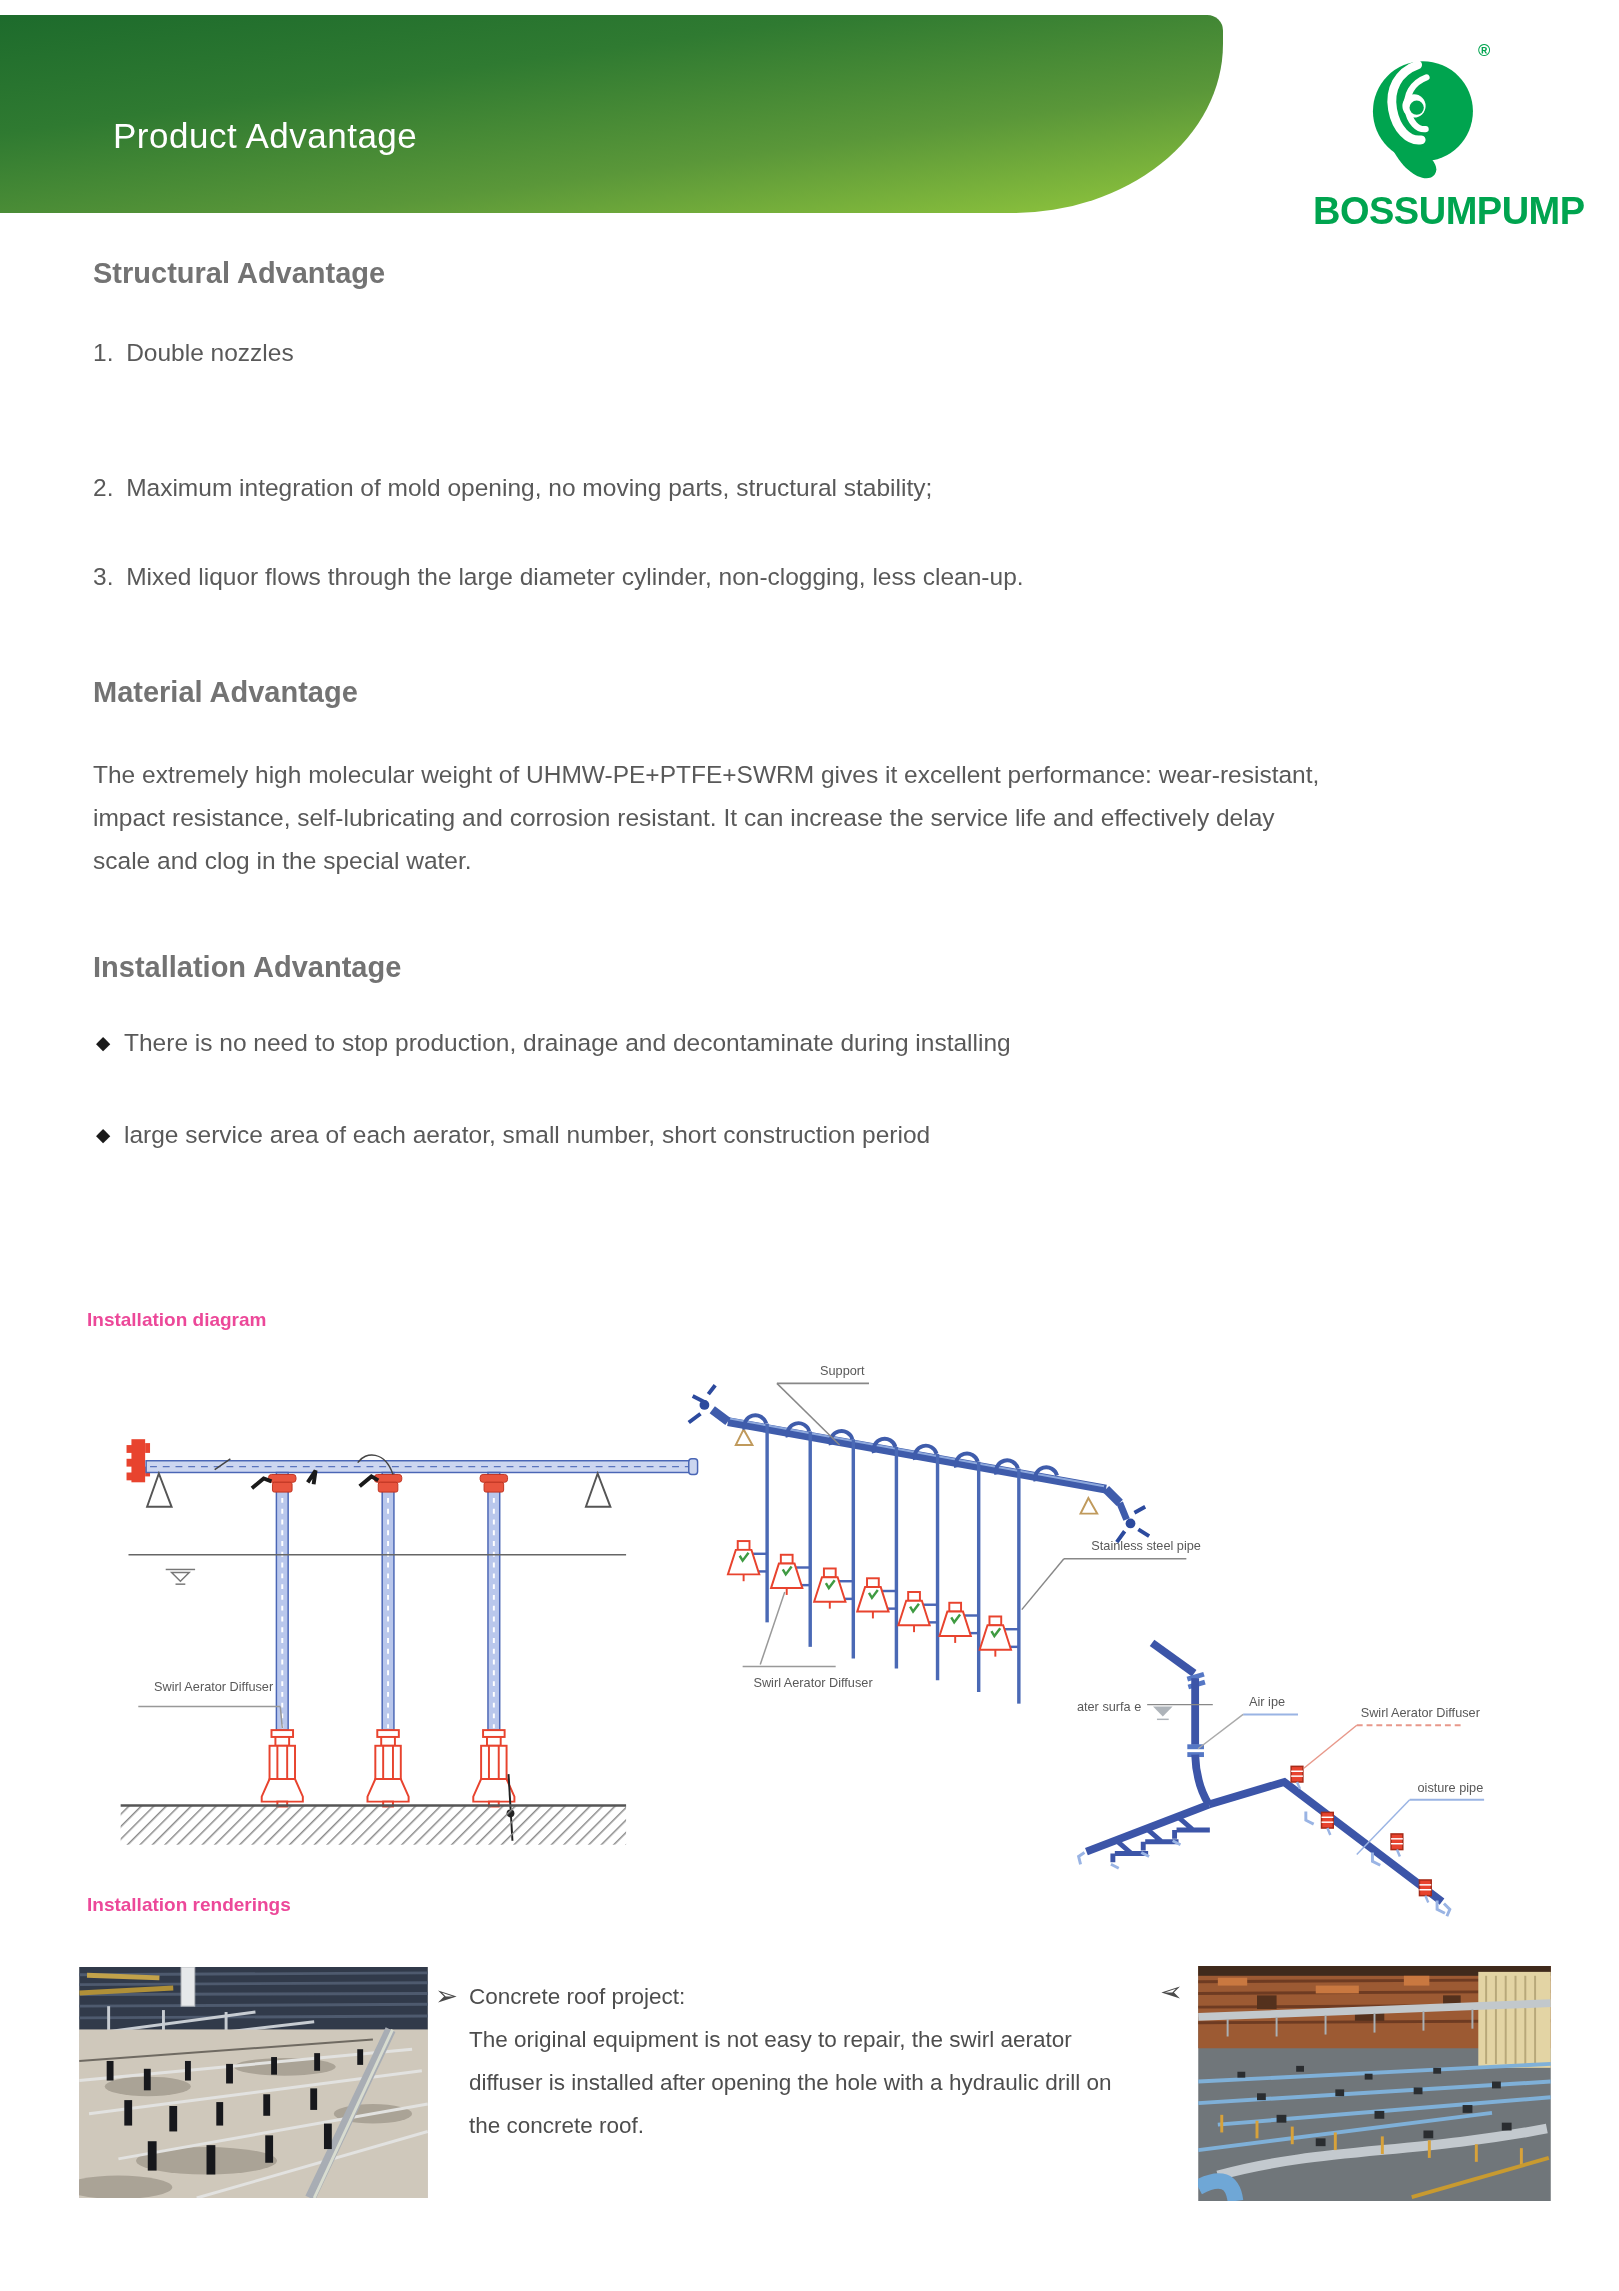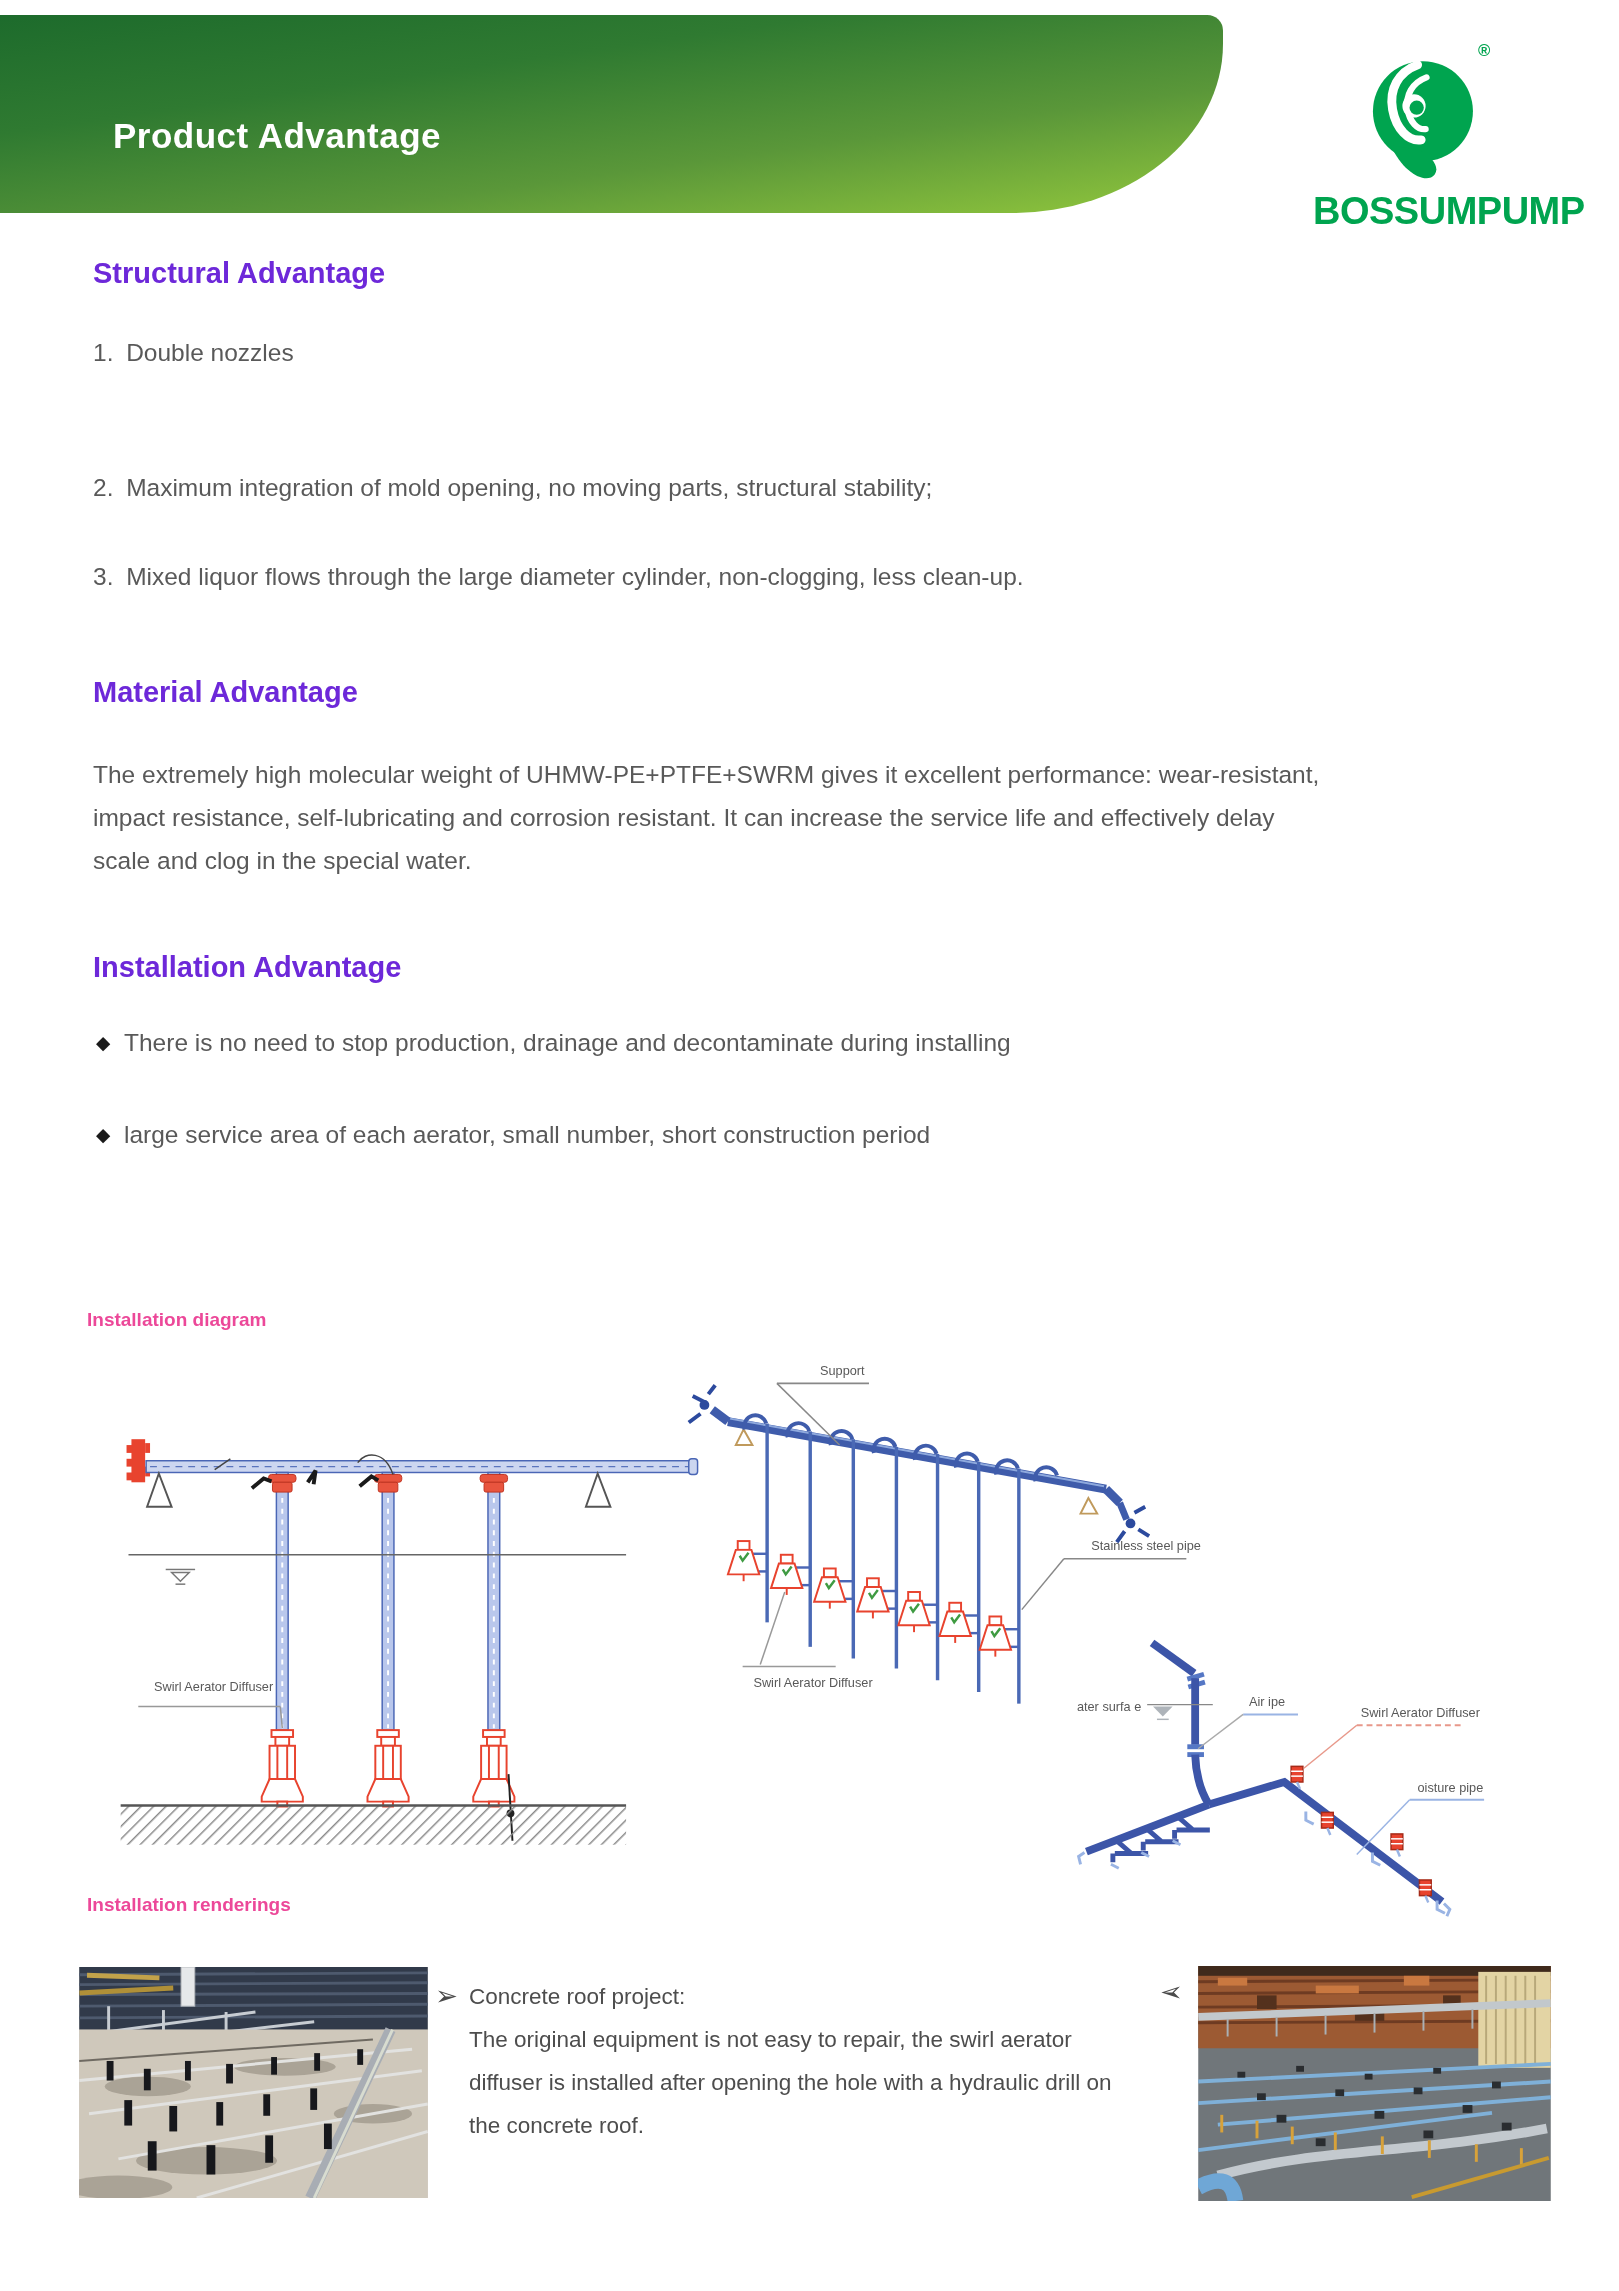--- a/index.html
+++ b/index.html
@@ -10,31 +10,31 @@
   }
   
   .banner {
     position:absolute; left:0; top:14.7px; width:1223px; height:198px;
     background:linear-gradient(172deg, #1d6b2c 0%, #2f7a31 32%, #5a9739 66%, #93c83d 100%);
     border-top-right-radius:15.7px;
     border-bottom-right-radius:211px 169px;
   }
   .banner-title {
     position:absolute; left:113px; top:116px;
-    font-size:35px; font-weight:bold; color:#ffffff; letter-spacing:0.5px;
+    font-size:35px; font-weight:normal; color:#ffffff; letter-spacing:0.5px;
   }
   
   .logo-swirl { position:absolute; left:1364px; top:35px; width:125px; height:149px; }
   .logo-reg { position:absolute; left:1478px; top:41px; font-size:16.7px; color:#00A44F; font-weight:bold; }
   .logo-name {
     position:absolute; left:1313px; top:190px; width:227px; text-align:center;
     font-size:38px; font-weight:bold; color:#00A44F; letter-spacing:-0.5px;
   }
   
-  .h-orange { position:absolute; left:93px; font-size:29px; font-weight:bold; color:#6d28d9; }
+  .h-orange { position:absolute; left:93px; font-size:29px; font-weight:bold; color:#737373; }
   .h-black  { position:absolute; left:87px; font-size:19px; font-weight:bold; color:#ec4899; }
   
   .body-line { position:absolute; font-size:24.5px; color:#595959; white-space:nowrap; }
   .num { display:inline-block; margin-right:12.7px; }
   .bullet-marker { display:inline-block; font-size:18.6px; color:#1a1a1a; margin-right:13.7px; vertical-align:2px; }
   .note-line { position:absolute; font-size:22.5px; color:#4d4d4d; white-space:nowrap; }
   .arrow-glyph { position:absolute; font-size:27.4px; color:#4a4a4a; }
   .arrow-flip { transform:scaleX(-1); }
   
   .diagram-svg { position:absolute; left:69px; top:1353px; }

